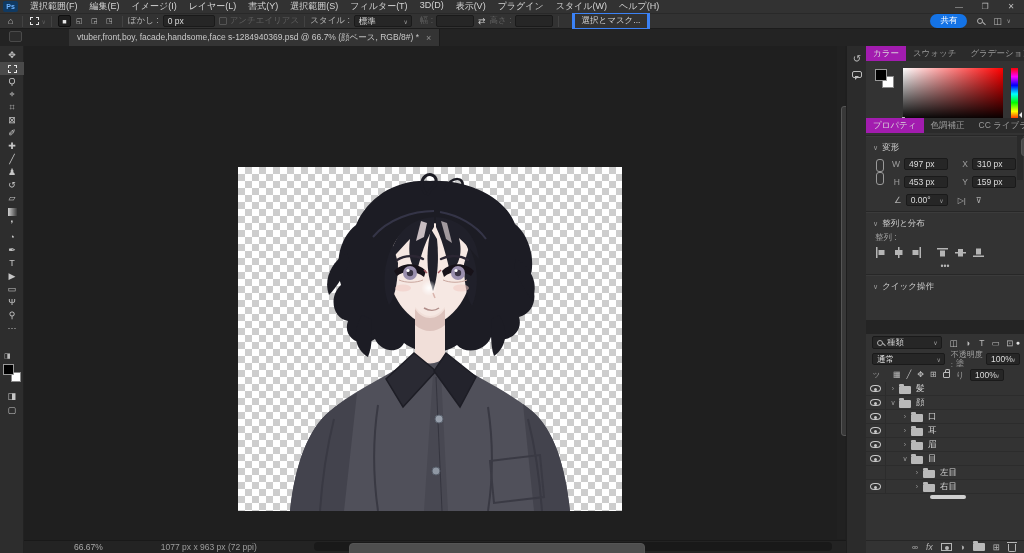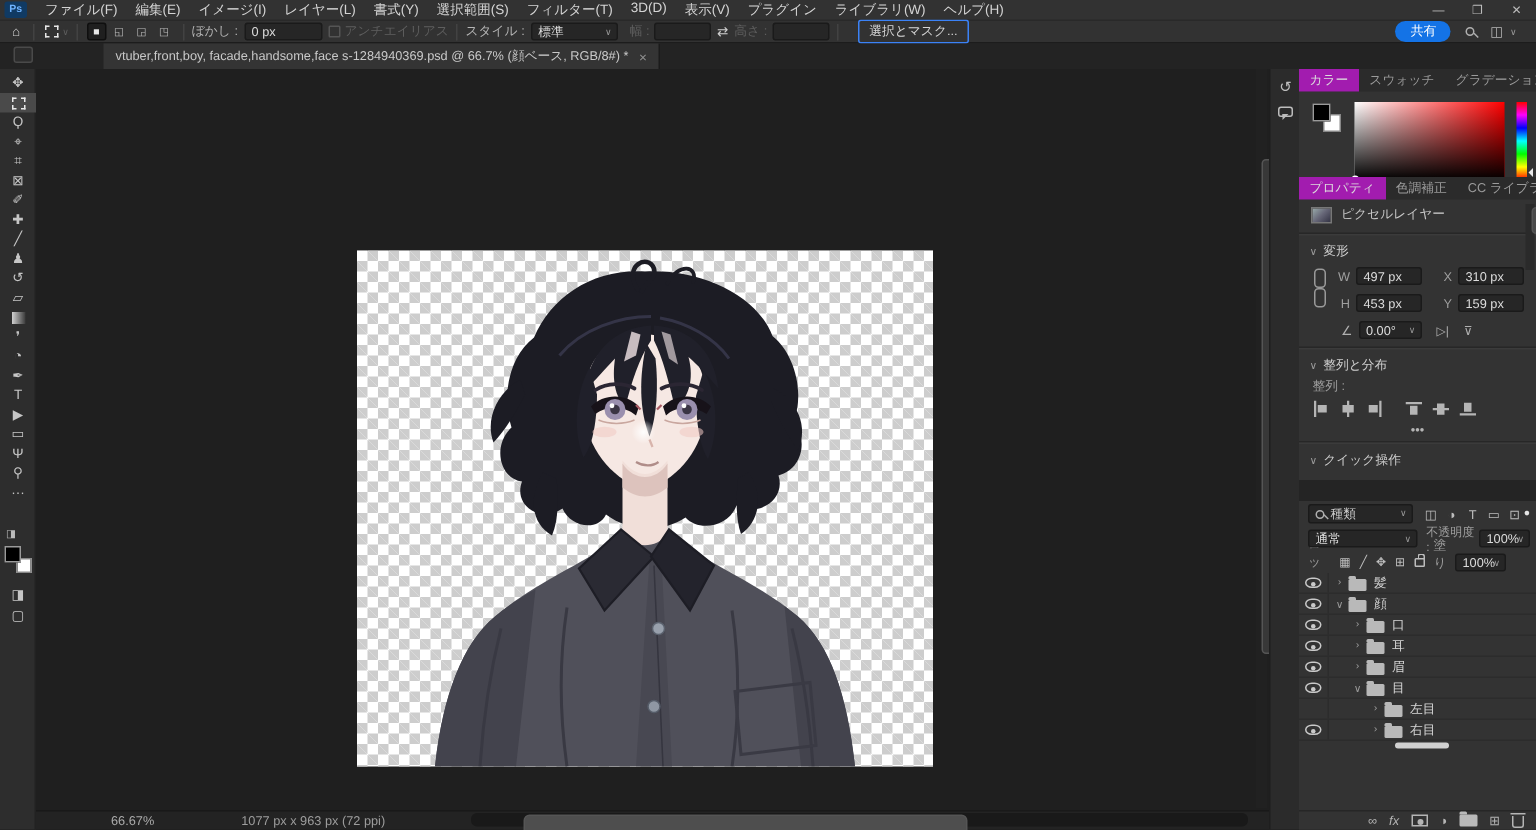--- a/index.html
+++ b/index.html
@@ -21,21 +21,21 @@
   .opt-ico{color:#cfcfcf;font-size:9px;padding:0 4px;}
   .mode{width:13px;height:12px;display:flex;align-items:center;justify-content:center;color:#bdbdbd;font-size:7px;margin:0 1px;border-radius:2px;}
   .mode.active{background:#1f1f1f;border:1px solid #0f0f0f;color:#e8e8e8;}
   .field{background:#262626;border:1px solid #1a1a1a;border-radius:2px;color:#dcdcdc;
     font-size:8.5px;padding:0 4px;height:12px;line-height:11px;}
   .field.dis{color:#565656;}
   .dd{position:relative;padding-right:12px;}
   .dd::after{content:"∨";position:absolute;right:3px;top:1px;font-size:6px;color:#9a9a9a;}
   .dim{color:#5f5f5f;}
   .cb{width:8px;height:8px;border:1px solid #555;border-radius:1px;display:inline-block;margin:0 3px 0 4px;}
-  #select-mask-btn{border:1px solid #3b82f6;border-radius:2px;padding:1px 7px;color:#d6d6d6;margin-left:8px;}
+  #select-mask-btn{border:3px solid #3b82f6;border-radius:2px;padding:1px 7px;color:#d6d6d6;margin-left:8px;}
   #share-btn{margin-left:auto;background:#1473e6;color:#fff;border-radius:8px;padding:1px 10px;font-size:8.5px;}
   #topsearch{margin:0 10px;}
   .mag{width:6px;height:6px;border:1.2px solid #b0b0b0;border-radius:50%;display:inline-block;position:relative;}
   .mag::after{content:"";position:absolute;width:4px;height:1.2px;background:#b0b0b0;right:-3.5px;bottom:-1px;transform:rotate(45deg);}
   #workspace-ico{margin-right:10px;color:#b6b6b6;font-size:9px;}
   
   #tabbar{position:absolute;left:0;top:29px;width:1024px;height:17px;background:#232323;display:flex;align-items:center;}
   #tabbar-left-ico{width:13px;height:11px;border:1px solid #4a4a4a;border-radius:2px;margin:0 0 2px 9px;background:#2c2c2c;}
   #doctab{margin-left:47px;height:17px;background:#343434;color:#c9c9c9;font-size:8.5px;
     display:flex;align-items:center;padding:0 8px;border-right:1px solid #1b1b1b;}
@@ -149,31 +149,31 @@
   .ico-mask::after{content:"";position:absolute;left:3px;top:1.5px;width:4px;height:4px;border-radius:50%;background:#b5b5b5;}
   .ico-trash{width:8px;height:8px;border:1px solid #b5b5b5;border-top:none;border-radius:0 0 2px 2px;position:relative;display:inline-block;margin-top:2px;}
   .ico-trash::before{content:"";position:absolute;top:-2px;left:-2px;right:-2px;height:1px;background:#b5b5b5;}
 </style>
 </head>
 <body>
 
 <div id="menubar">
   <div id="ps-logo">Ps</div>
   <div id="menu-items" style="display:flex;">
-      <span class="menu-item">ファイル(F)</span>
+      <span class="menu-item">選択範囲(F)</span>
       <span class="menu-item">編集(E)</span>
       <span class="menu-item">イメージ(I)</span>
       <span class="menu-item">レイヤー(L)</span>
       <span class="menu-item">書式(Y)</span>
       <span class="menu-item">選択範囲(S)</span>
       <span class="menu-item">フィルター(T)</span>
       <span class="menu-item">3D(D)</span>
       <span class="menu-item">表示(V)</span>
       <span class="menu-item">プラグイン</span>
-      <span class="menu-item">ライブラリ(W)</span>
+      <span class="menu-item">スタイル(W)</span>
       <span class="menu-item">ヘルプ(H)</span>
     </div>
   <div id="winbtns">
     <span>—</span>
     <span>❐</span>
     <span>✕</span>
   </div>
 </div>
 
 <div id="optionsbar">
@@ -366,24 +366,20 @@
         </div>
     </div>
   </div>
 
   <div class="panel" id="props-panel">
     <div class="ptabs" id="props-tabs">
         <span class="ptab active">プロパティ</span>
         <span class="ptab">色調補正</span>
         <span class="ptab">CC ライブラリ</span>
       </div>
-    <div class="prow" style="height:20px;">
-      <span id="pixel-ico"></span>
-      <span>ピクセルレイヤー</span>
-    </div>
     <div class="divline"></div>
     <div class="sechead"><span class="ch">∨</span><span>変形</span></div>
     <div style="position:relative;">
       <span id="chain"></span>
       <div class="prow" style="padding-left:22px;">
         <span class="tlabel">W</span>
         <span class="field tfield">497 px</span>
         <span class="tlabel" style="margin-left:8px;">X</span>
         <span class="field tfield">310 px</span>
       </div>

